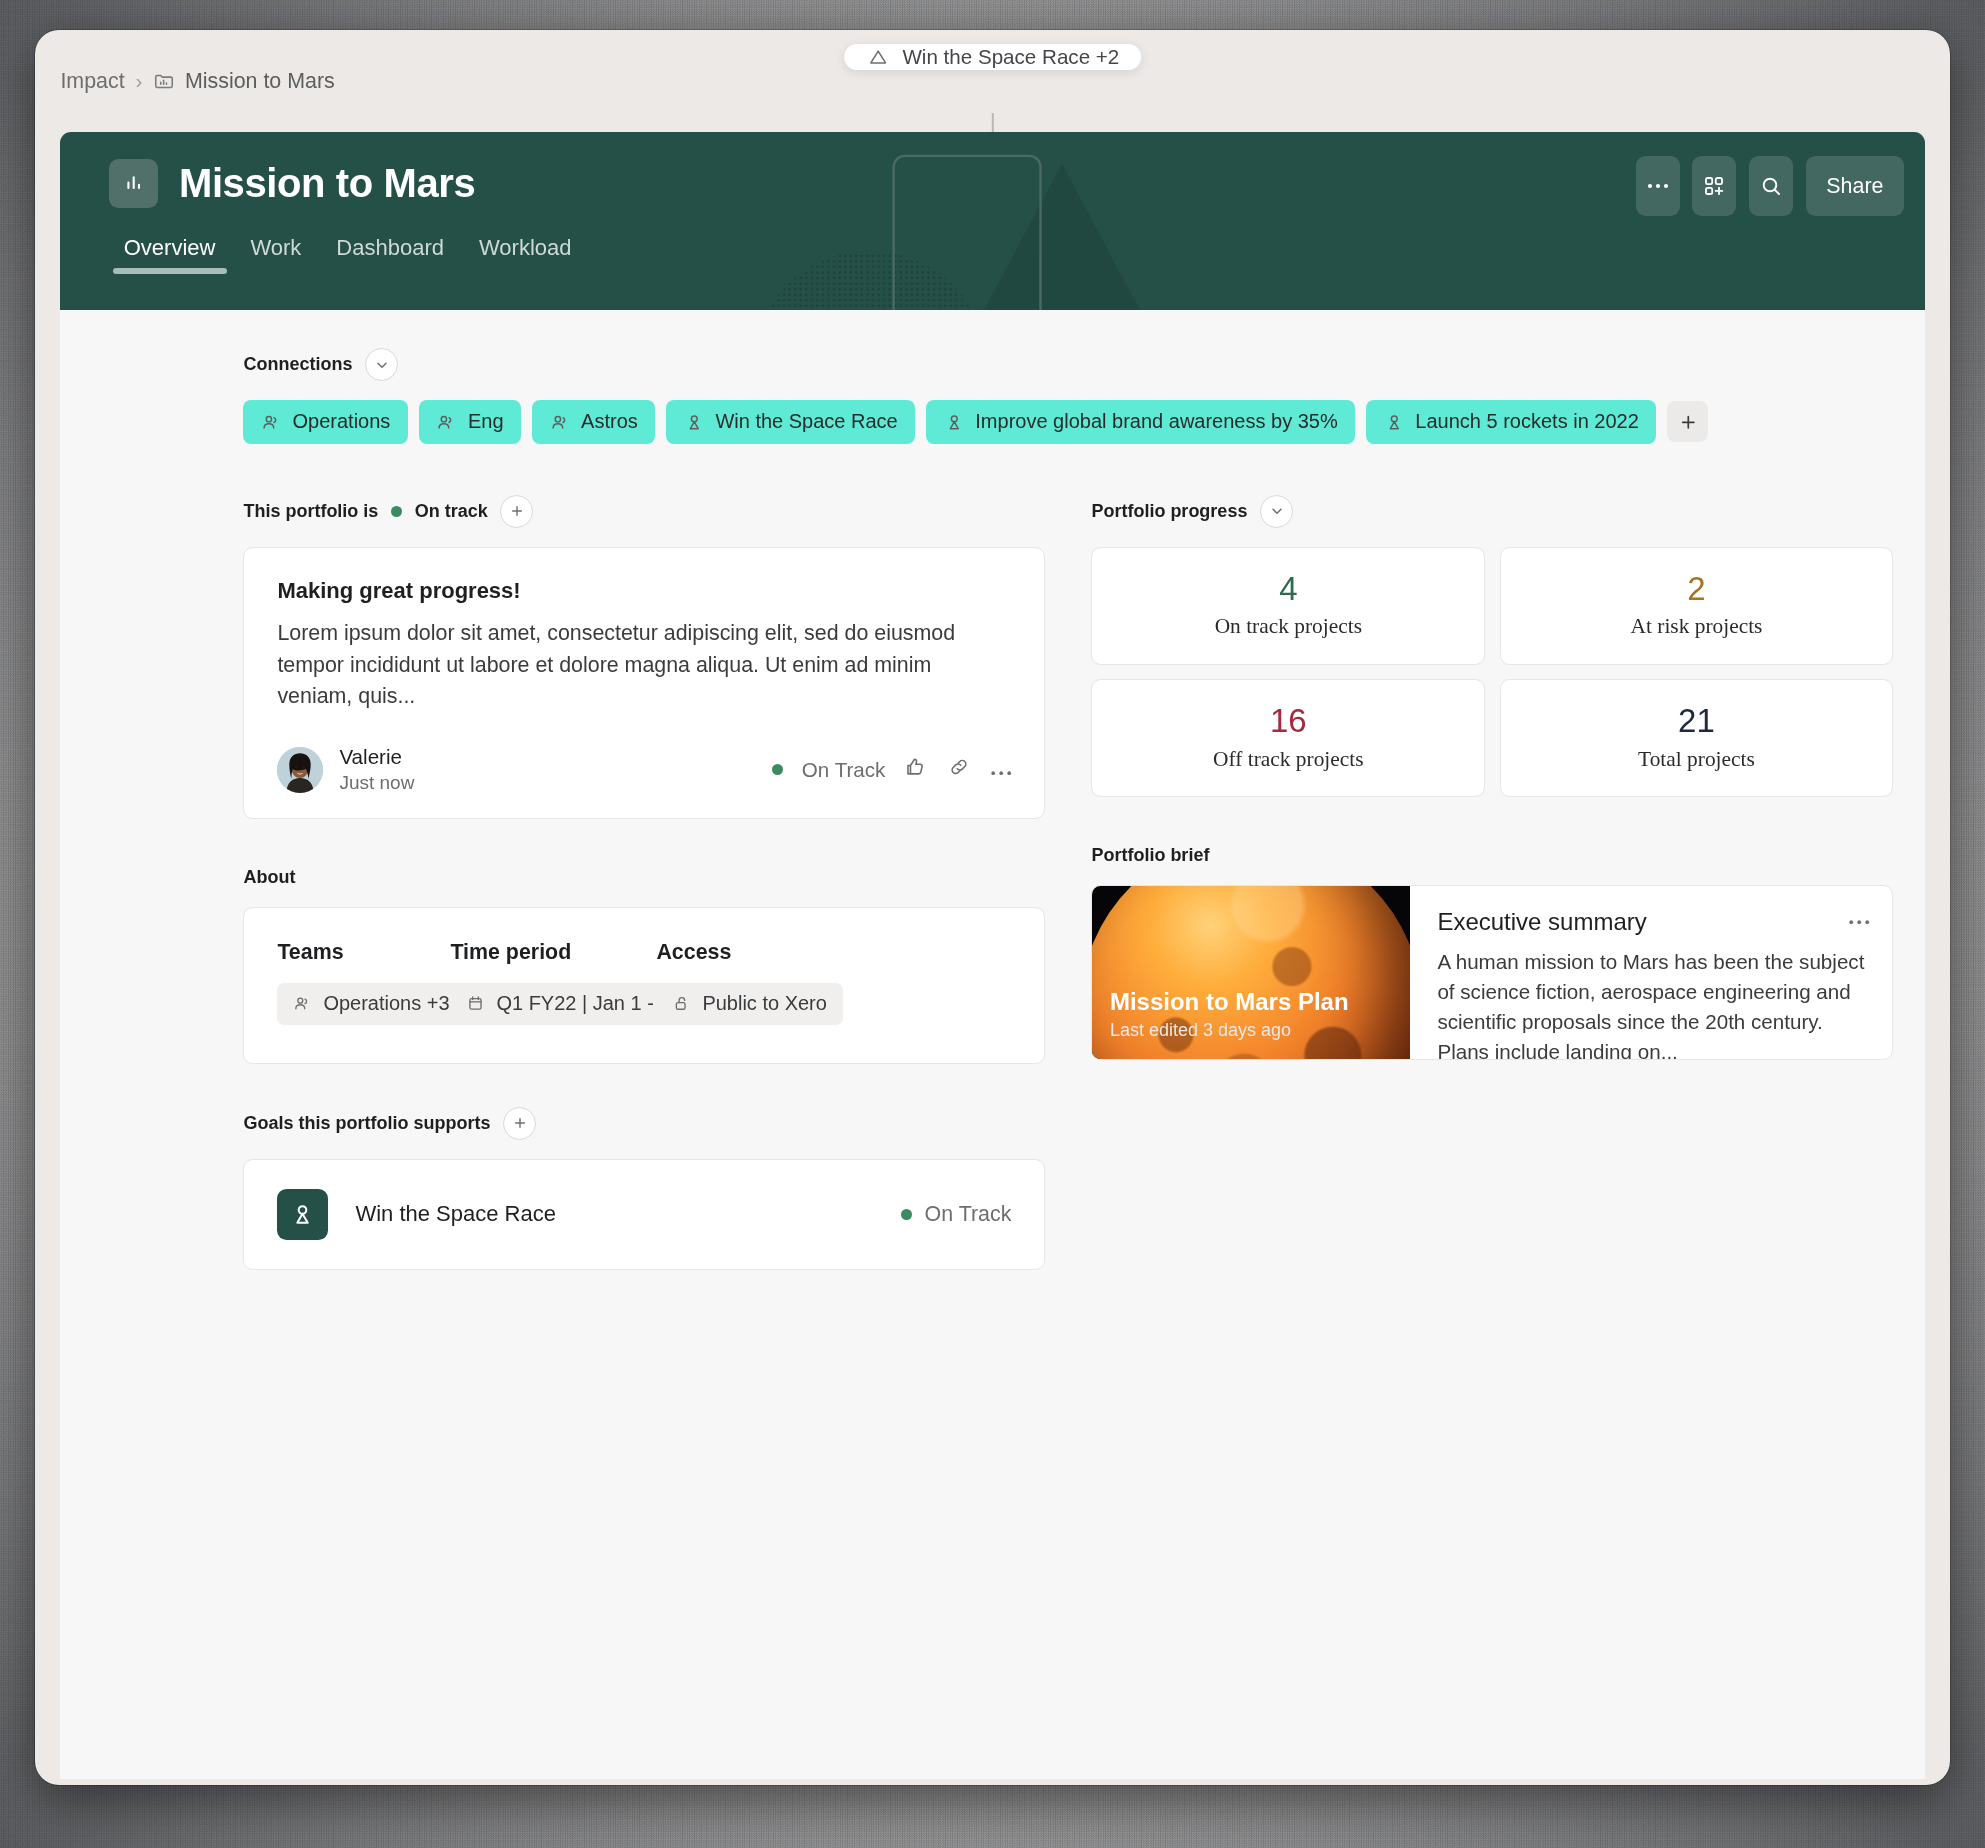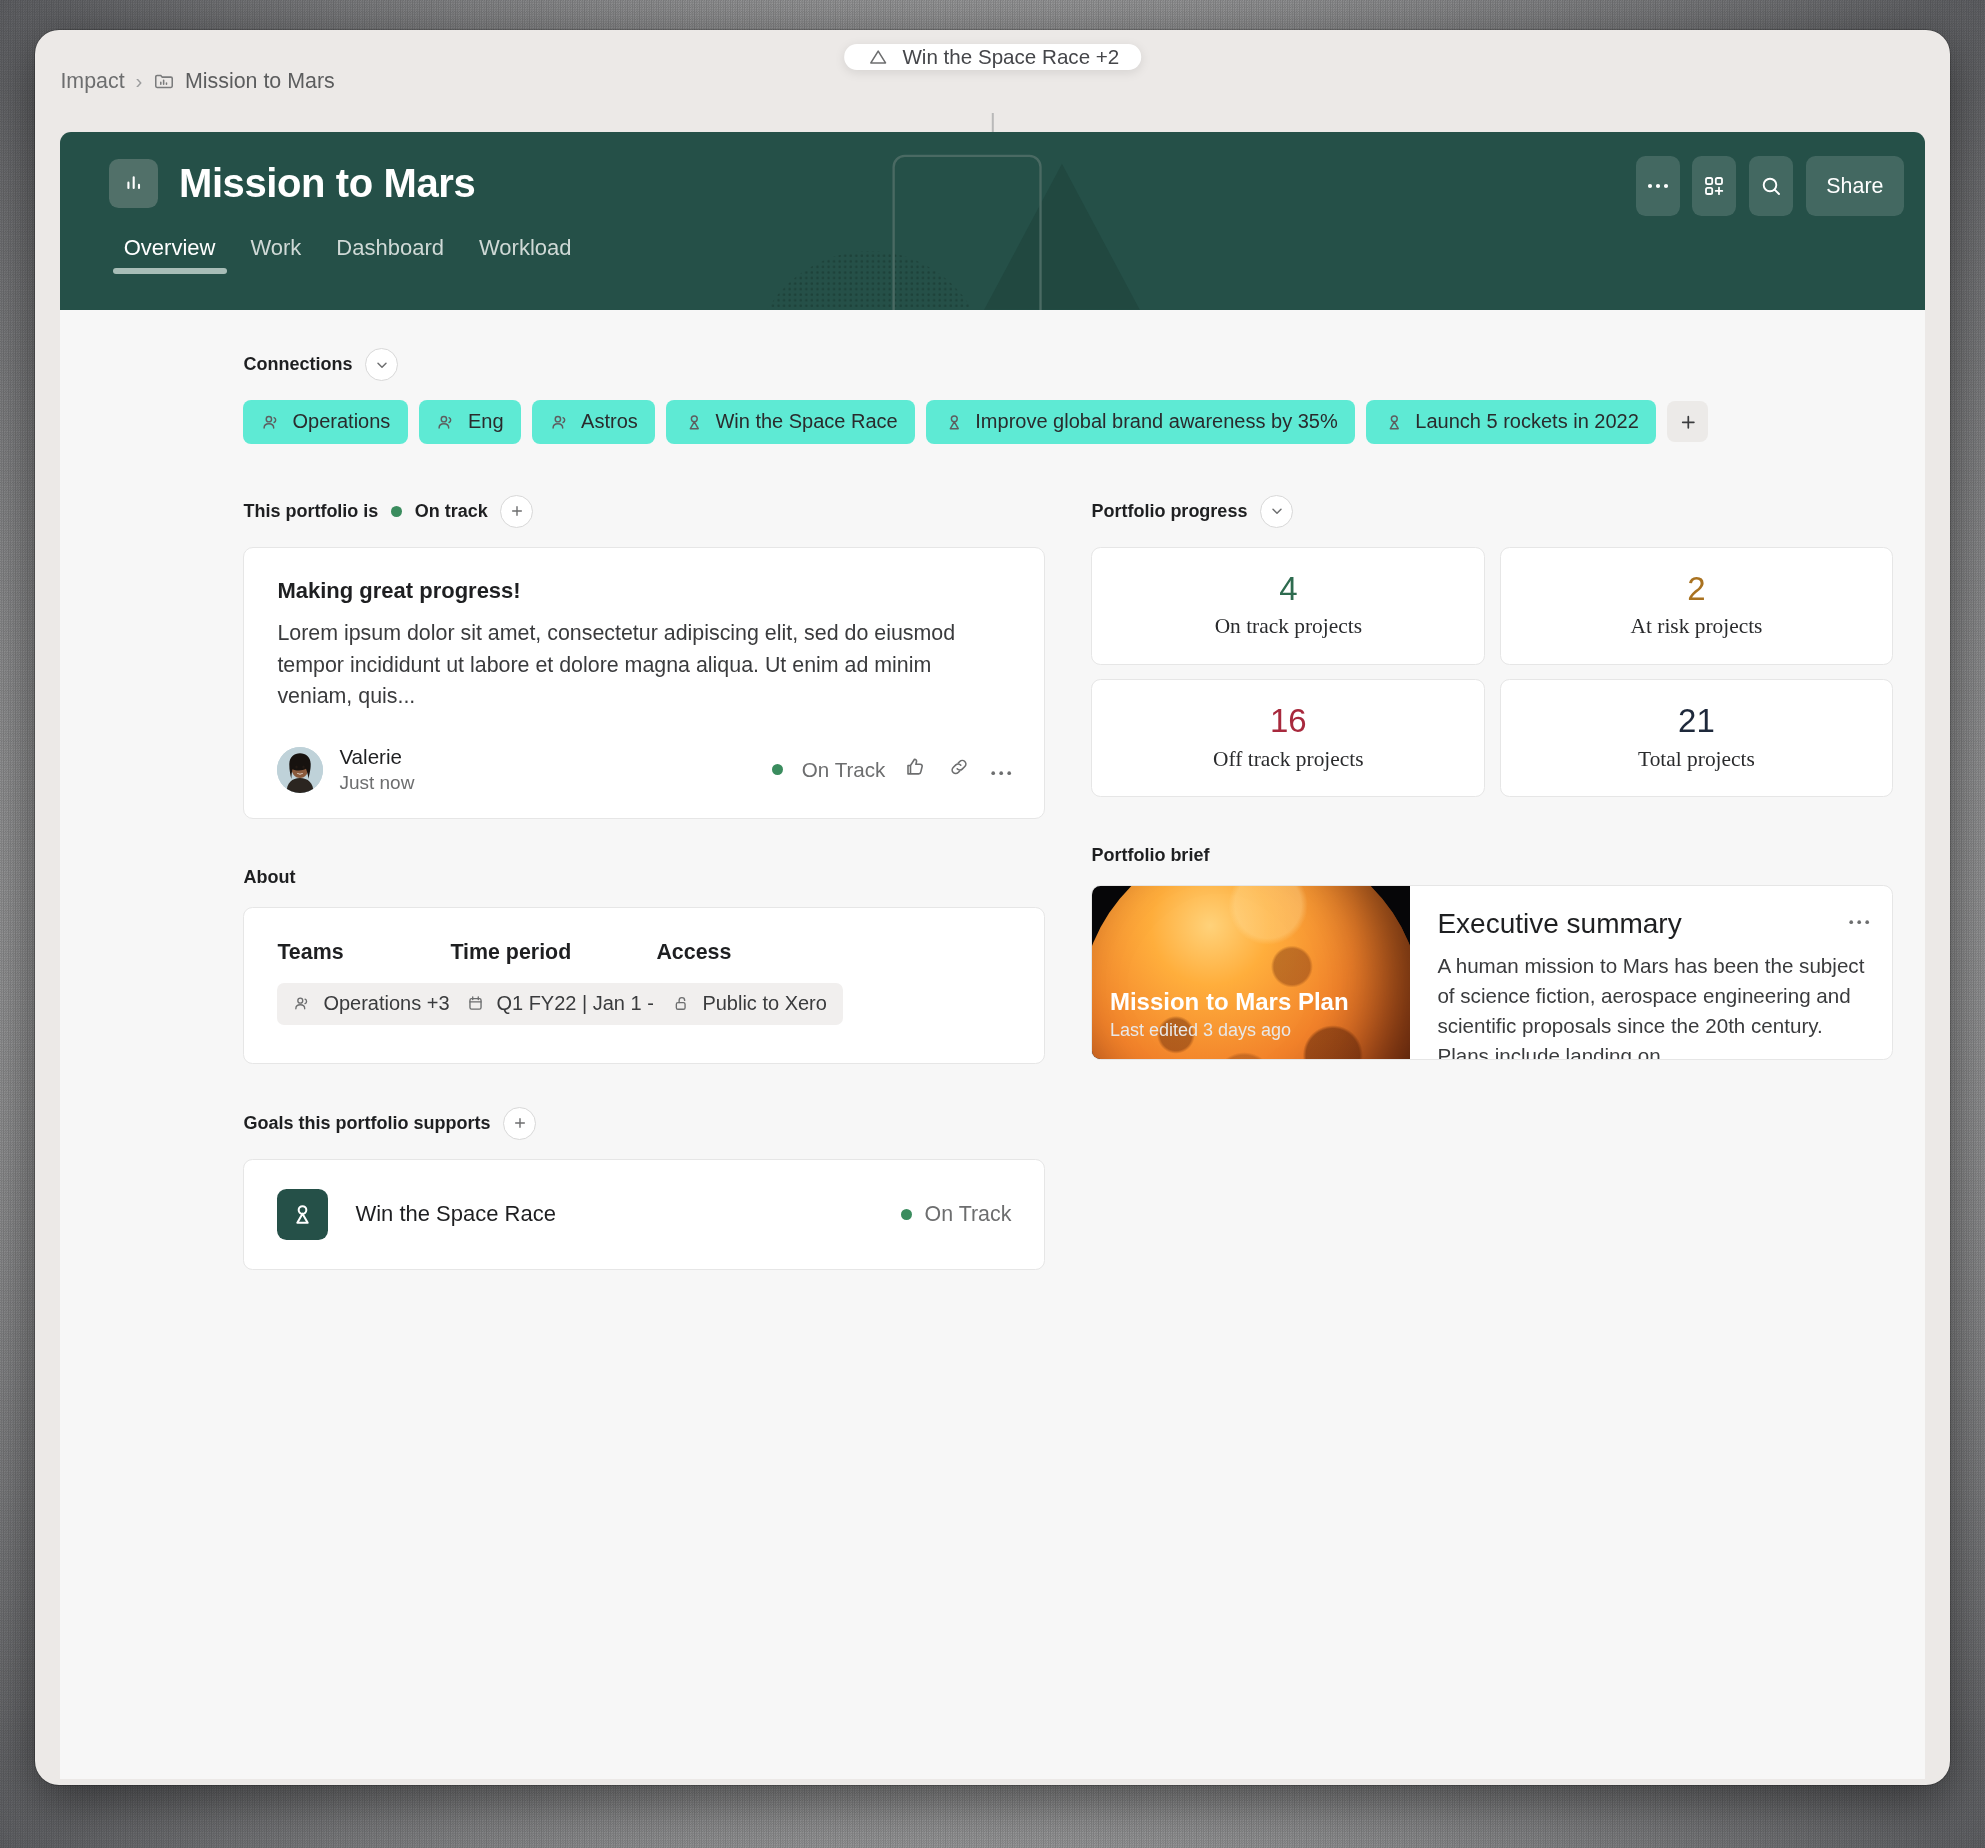--- a/index.html
+++ b/index.html
@@ -224,21 +224,21 @@
       radial-gradient(circle at 62% 38%, rgba(120,50,15,.45) 0 6%, transparent 7%),
       radial-gradient(circle at 28% 58%, rgba(110,45,12,.5) 0 5%, transparent 6%),
       radial-gradient(circle at 74% 64%, rgba(90,35,10,.55) 0 8%, transparent 9%),
       radial-gradient(circle at 48% 72%, rgba(120,55,18,.35) 0 9%, transparent 10%),
       radial-gradient(circle at 55% 20%, rgba(255,225,160,.35) 0 10%, transparent 12%);
   }
   .brief-cap { position:absolute; left: 17.5px; bottom: 17.5px; z-index:3; }
   .brief-cap-t { color:#fff; font-size: 24px; font-weight:700; }
   .brief-cap-s { color:#e8e8e8; font-size: 18px; margin-top:4.8px; }
   .brief-text { flex:1; padding: 22px 27px 0 27px; position:relative;}
-  .brief-h { font-size: 28px; color:#1e1f21; margin-bottom: 11px;}
+  .brief-h { font-size: 24px; color:#1e1f21; margin-bottom: 11px;}
   .brief-b { font-size: 20.6px; color:#3a3b3d; line-height: 1.46; }
   .brief-more { position:absolute; right: 20.6px; top: 17.5px; color:#6d6e6f; font-size:24px; cursor:pointer;}
 
   
   .goal-card { padding: 29px 33px; display:flex; align-items:center; }
   .goal-icon {
     width: 51px; height: 51px; border-radius: 9.5px; background:#255048;
     display:flex; align-items:center; justify-content:center; flex:none;
   }
   .goal-name { font-size: 22px; color:#1e1f21; margin-left: 27px; }

